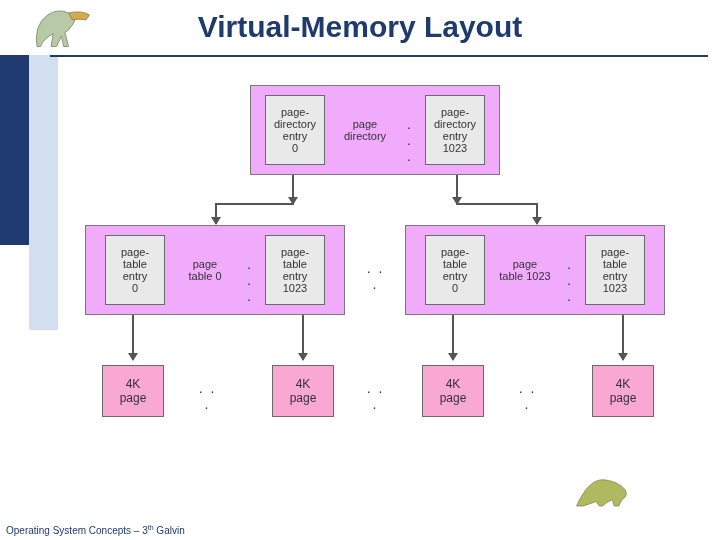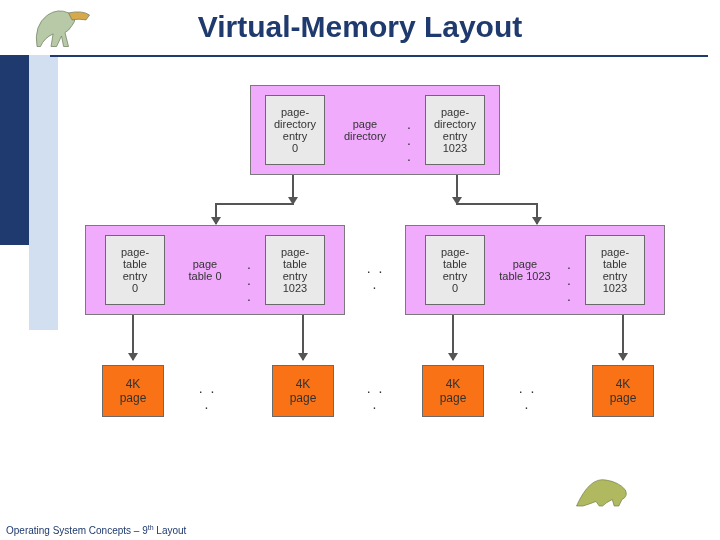--- a/index.html
+++ b/index.html
@@ -103,21 +103,21 @@
   .dots {
     width: 25px;
     text-align: center;
     font-size: 14px;
     color: #333;
     letter-spacing: 2px;
   }
   .pagebox {
     position: absolute;
     border: 1px solid #6a6a6a;
-    background: #f97316;
+    background: #f9a8d4;
     width: 60px; height: 50px;
     display: flex; align-items: center; justify-content: center;
     text-align: center;
     font-size: 12px;
     color: #333;
   }
   
   .arrow {
     position: absolute;
     width: 2px;
@@ -227,17 +227,17 @@
     <div class="pagebox" style="left:342px; top:285px;">4K<br>page</div>
     <div class="pagebox" style="left:512px; top:285px;">4K<br>page</div>
 
     <div class="dots" style="position:absolute; left:115px; top:300px;">. . .</div>
     <div class="dots" style="position:absolute; left:283px; top:300px;">. . .</div>
     <div class="dots" style="position:absolute; left:435px; top:300px;">. . .</div>
   </div>
 
   <div class="footer">
     <div class="footer-left">
-      <span>Operating System Concepts – 9</span><sup>th</sup><span> Layout</span>
+      <span>Operating System Concepts – 3</span><sup>th</sup><span> Galvin</span>
     </div>
   </div>
 
 </div>
 
 </body></html>

